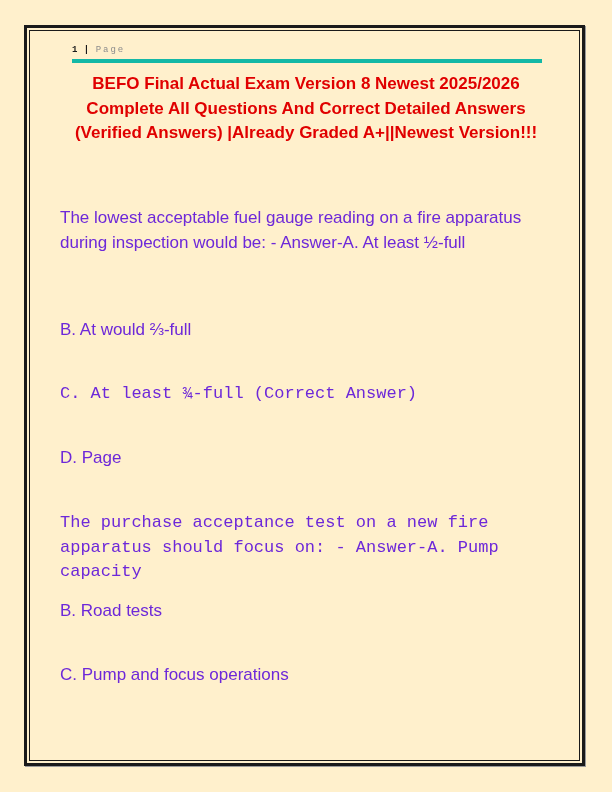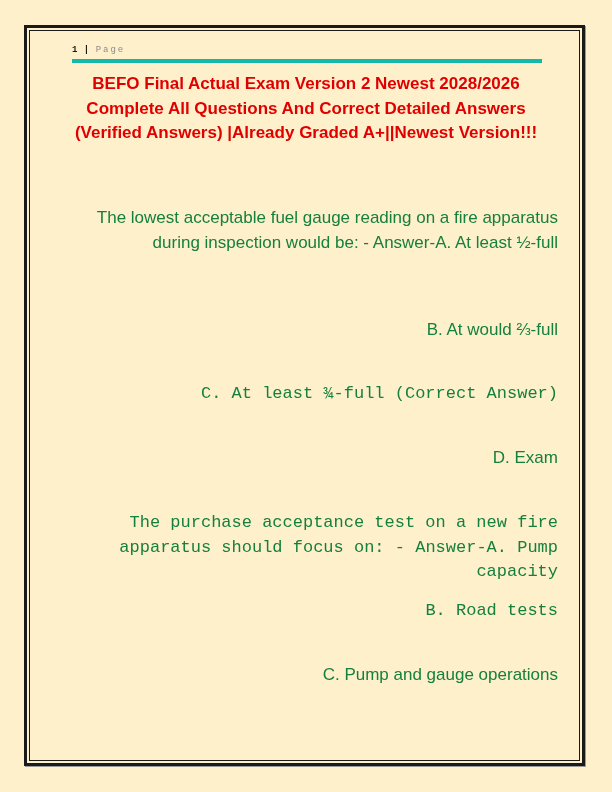--- a/index.html
+++ b/index.html
@@ -63,43 +63,42 @@
       top: 72px;
       width: 492px;
       text-align: center;
       color: #e00000;
       font-weight: bold;
       font-size: 17px;
       line-height: 24.5px;
     }
     .para {
       position: absolute;
-      left: 83px;
+      left: 60px;
       width: 475px;
-      color: #15803d;
+      color: #6d28d9;
       font-size: 17px;
       line-height: 24.5px;
       margin: 0;
-      text-align: right;
     }
   </style>
 </head>
 <body>
 
 <div class="page-border-outer"></div>
 <div class="page-border-inner"></div>
 
 <div class="header">
   <span class="num">1</span>
   <span class="sep">|</span>
   <span class="page-word">Page</span>
 </div>
 
-<div class="title">BEFO Final Actual Exam Version 2 Newest 2028/2026 Complete All Questions And Correct Detailed Answers (Verified Answers) |Already Graded A+||Newest Version!!!</div>
+<div class="title">BEFO Final Actual Exam Version 8 Newest 2025/2026 Complete All Questions And Correct Detailed Answers (Verified Answers) |Already Graded A+||Newest Version!!!</div>
 
 <p class="para" style="top:206px;">The lowest acceptable fuel gauge reading on a fire apparatus during inspection would be: - Answer-A. At least ½-full</p>
 <p class="para" style="top:318px;">B. At would ⅔-full</p>
 <p class="para" style="top:382px;font-family:Liberation Mono, monospace;">C. At least ¾-full (Correct Answer)</p>
-<p class="para" style="top:446px;">D. Exam</p>
+<p class="para" style="top:446px;">D. Page</p>
 
 <p class="para" style="top:511px;font-family:Liberation Mono, monospace;">The purchase acceptance test on a new fire apparatus should focus on: - Answer-A. Pump capacity</p>
-<p class="para" style="top:599px;font-family:Liberation Mono, monospace;">B. Road tests</p>
-<p class="para" style="top:663px;">C. Pump and gauge operations</p>
+<p class="para" style="top:599px;">B. Road tests</p>
+<p class="para" style="top:663px;">C. Pump and focus operations</p>
 
 </body></html>

